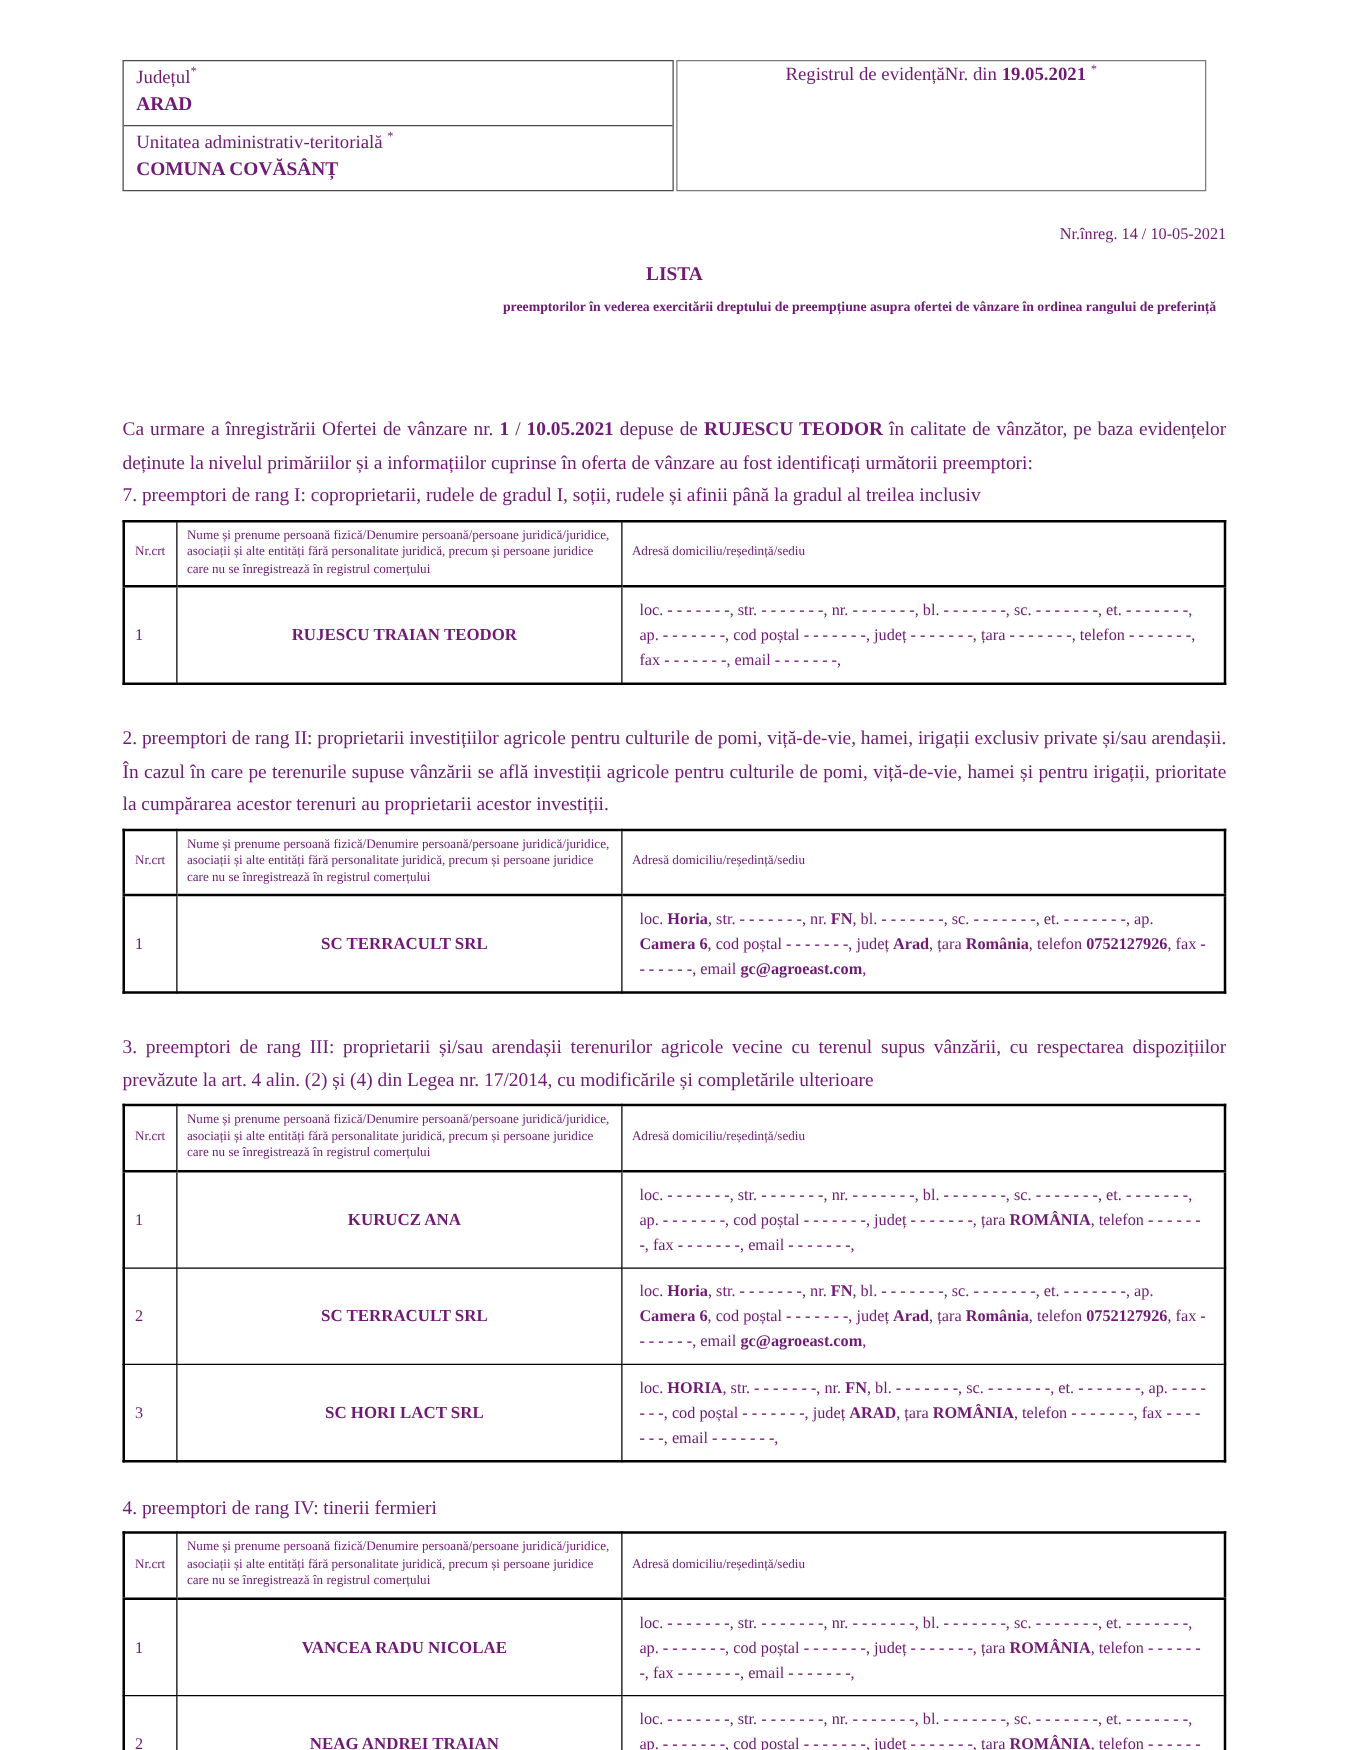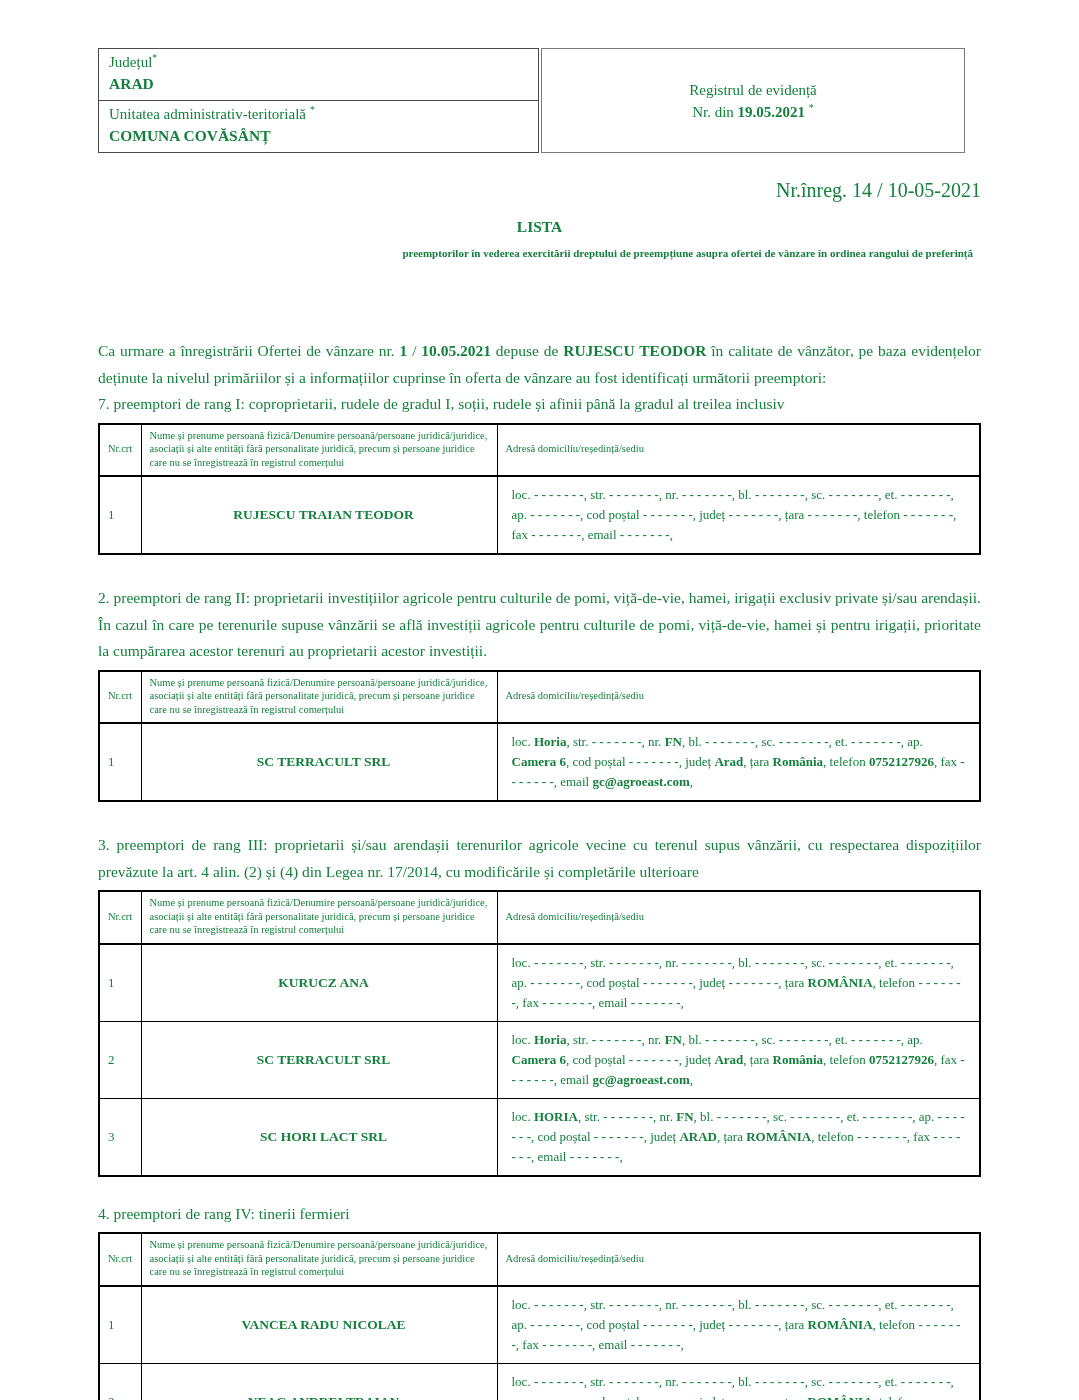--- a/index.html
+++ b/index.html
@@ -1,35 +1,35 @@
 <!DOCTYPE html>
 <html><head>
 <meta charset="utf-8">
 <style>
   * { box-sizing: border-box; }
   html, body { margin: 0; padding: 0; background: #e8e8e8; }
   .page {
     width: 1079px; height: 1400px; margin: 0 auto; background: #ffffff;
-    font-family: "Liberation Serif", serif; color: #15803d;
+    font-family: "Liberation Serif", serif; color: #701a75;
     padding: 48px 98px 0 98px; position: relative; overflow: hidden;
   }
   sup.star { font-size: 10px; vertical-align: super; line-height: 0; }
 
   
   .header-row { display: flex; width: 870px; }
   .left-box { width: 441px; border: 1px solid #4a4a4a; }
   .left-box .cell { padding: 3px 10px 5px 10px; font-size: 15px; line-height: 21px; }
   .left-box .cell:first-child { border-bottom: 1px solid #4a4a4a; }
   .left-box .val { font-weight: bold; font-size: 15.5px; }
   .right-box {
     width: 424px; margin-left: 2px; border: 1px solid #7a7a7a;
     text-align: center; font-size: 15px; line-height: 22px;
-    display: flex; flex-direction: column; justify-content: center; min-height: 95px;
+    display: flex; flex-direction: row; justify-content: center; min-height: 95px;
   }
-  .reg-line { text-align: right; font-size: 20px; margin-top: 26px; }
+  .reg-line { text-align: right; font-size: 13px; margin-top: 26px; }
 
   
   .doc-title { text-align: center; font-weight: bold; font-size: 15.5px; margin-top: 16px; }
   .doc-subtitle { text-align: right; font-weight: bold; font-size: 11px; line-height: 25px; margin-top: 5px; padding: 0 8px; }
 
   
   .para { font-size: 15.5px; line-height: 26.5px; text-align: justify; margin: 0; }
   .intro { margin-top: 72px; }
   .sec-head { font-size: 15.5px; line-height: 26.5px; margin: 0; }
   .mt { margin-top: 30px; }

